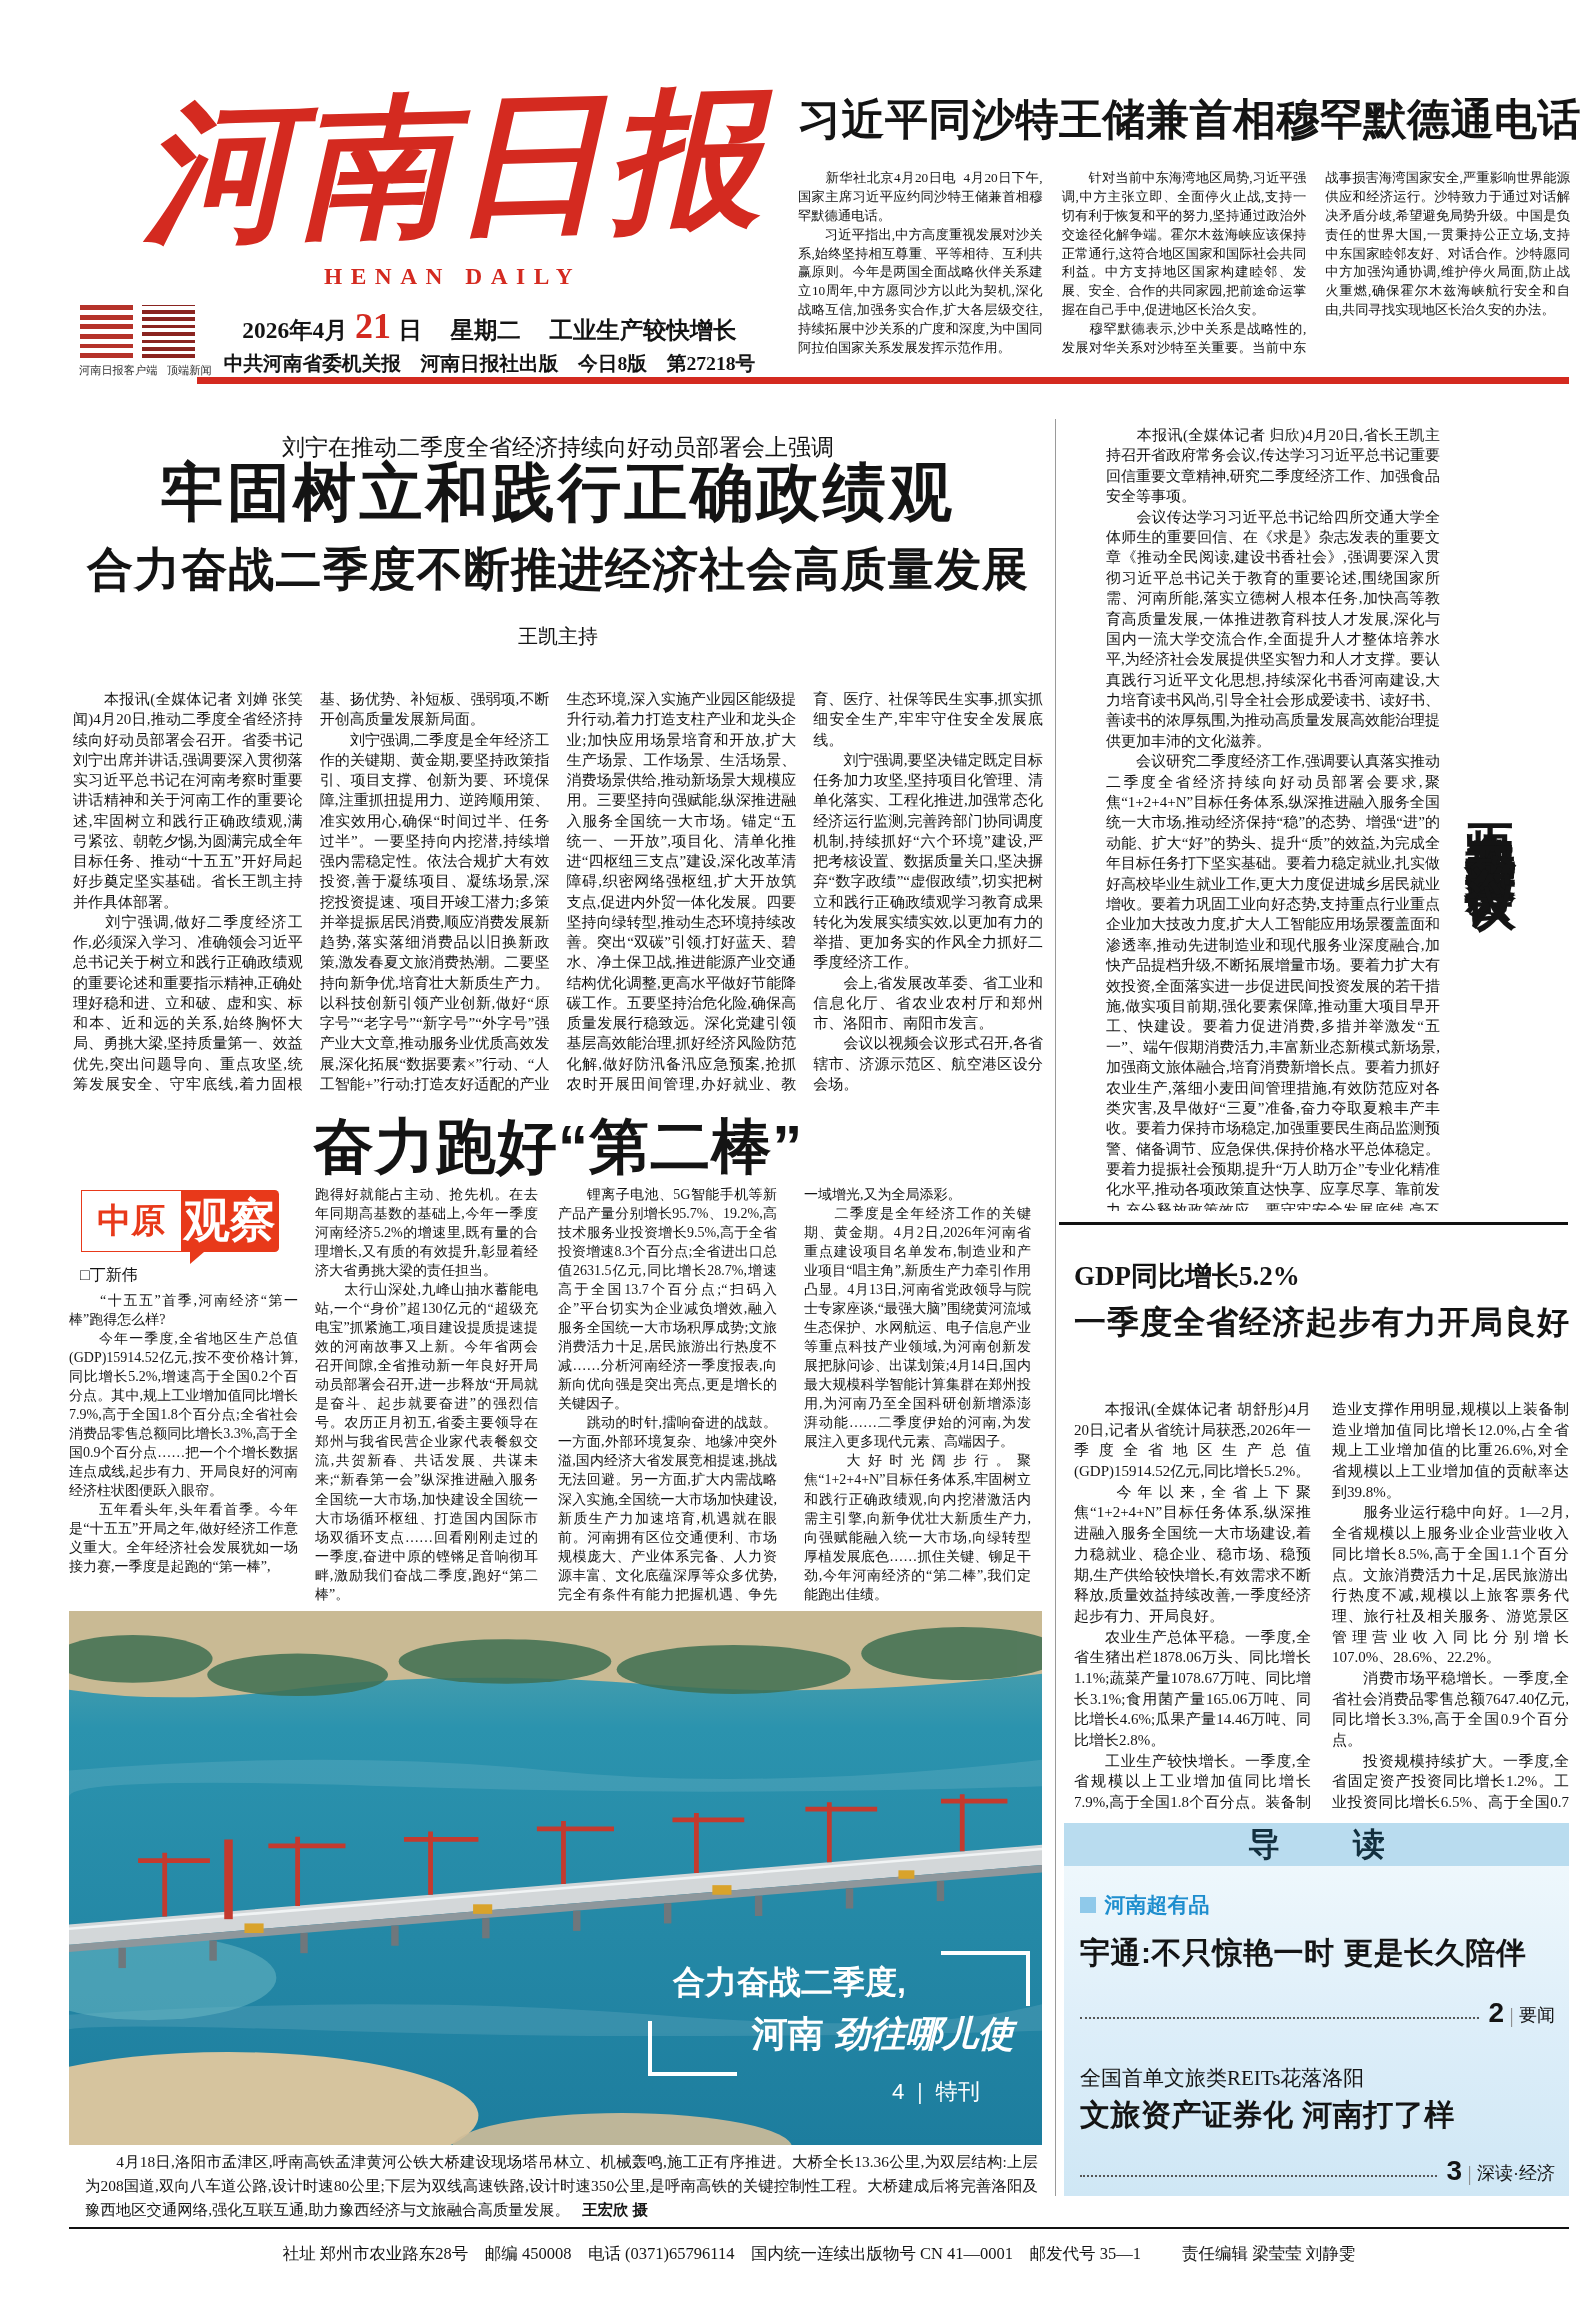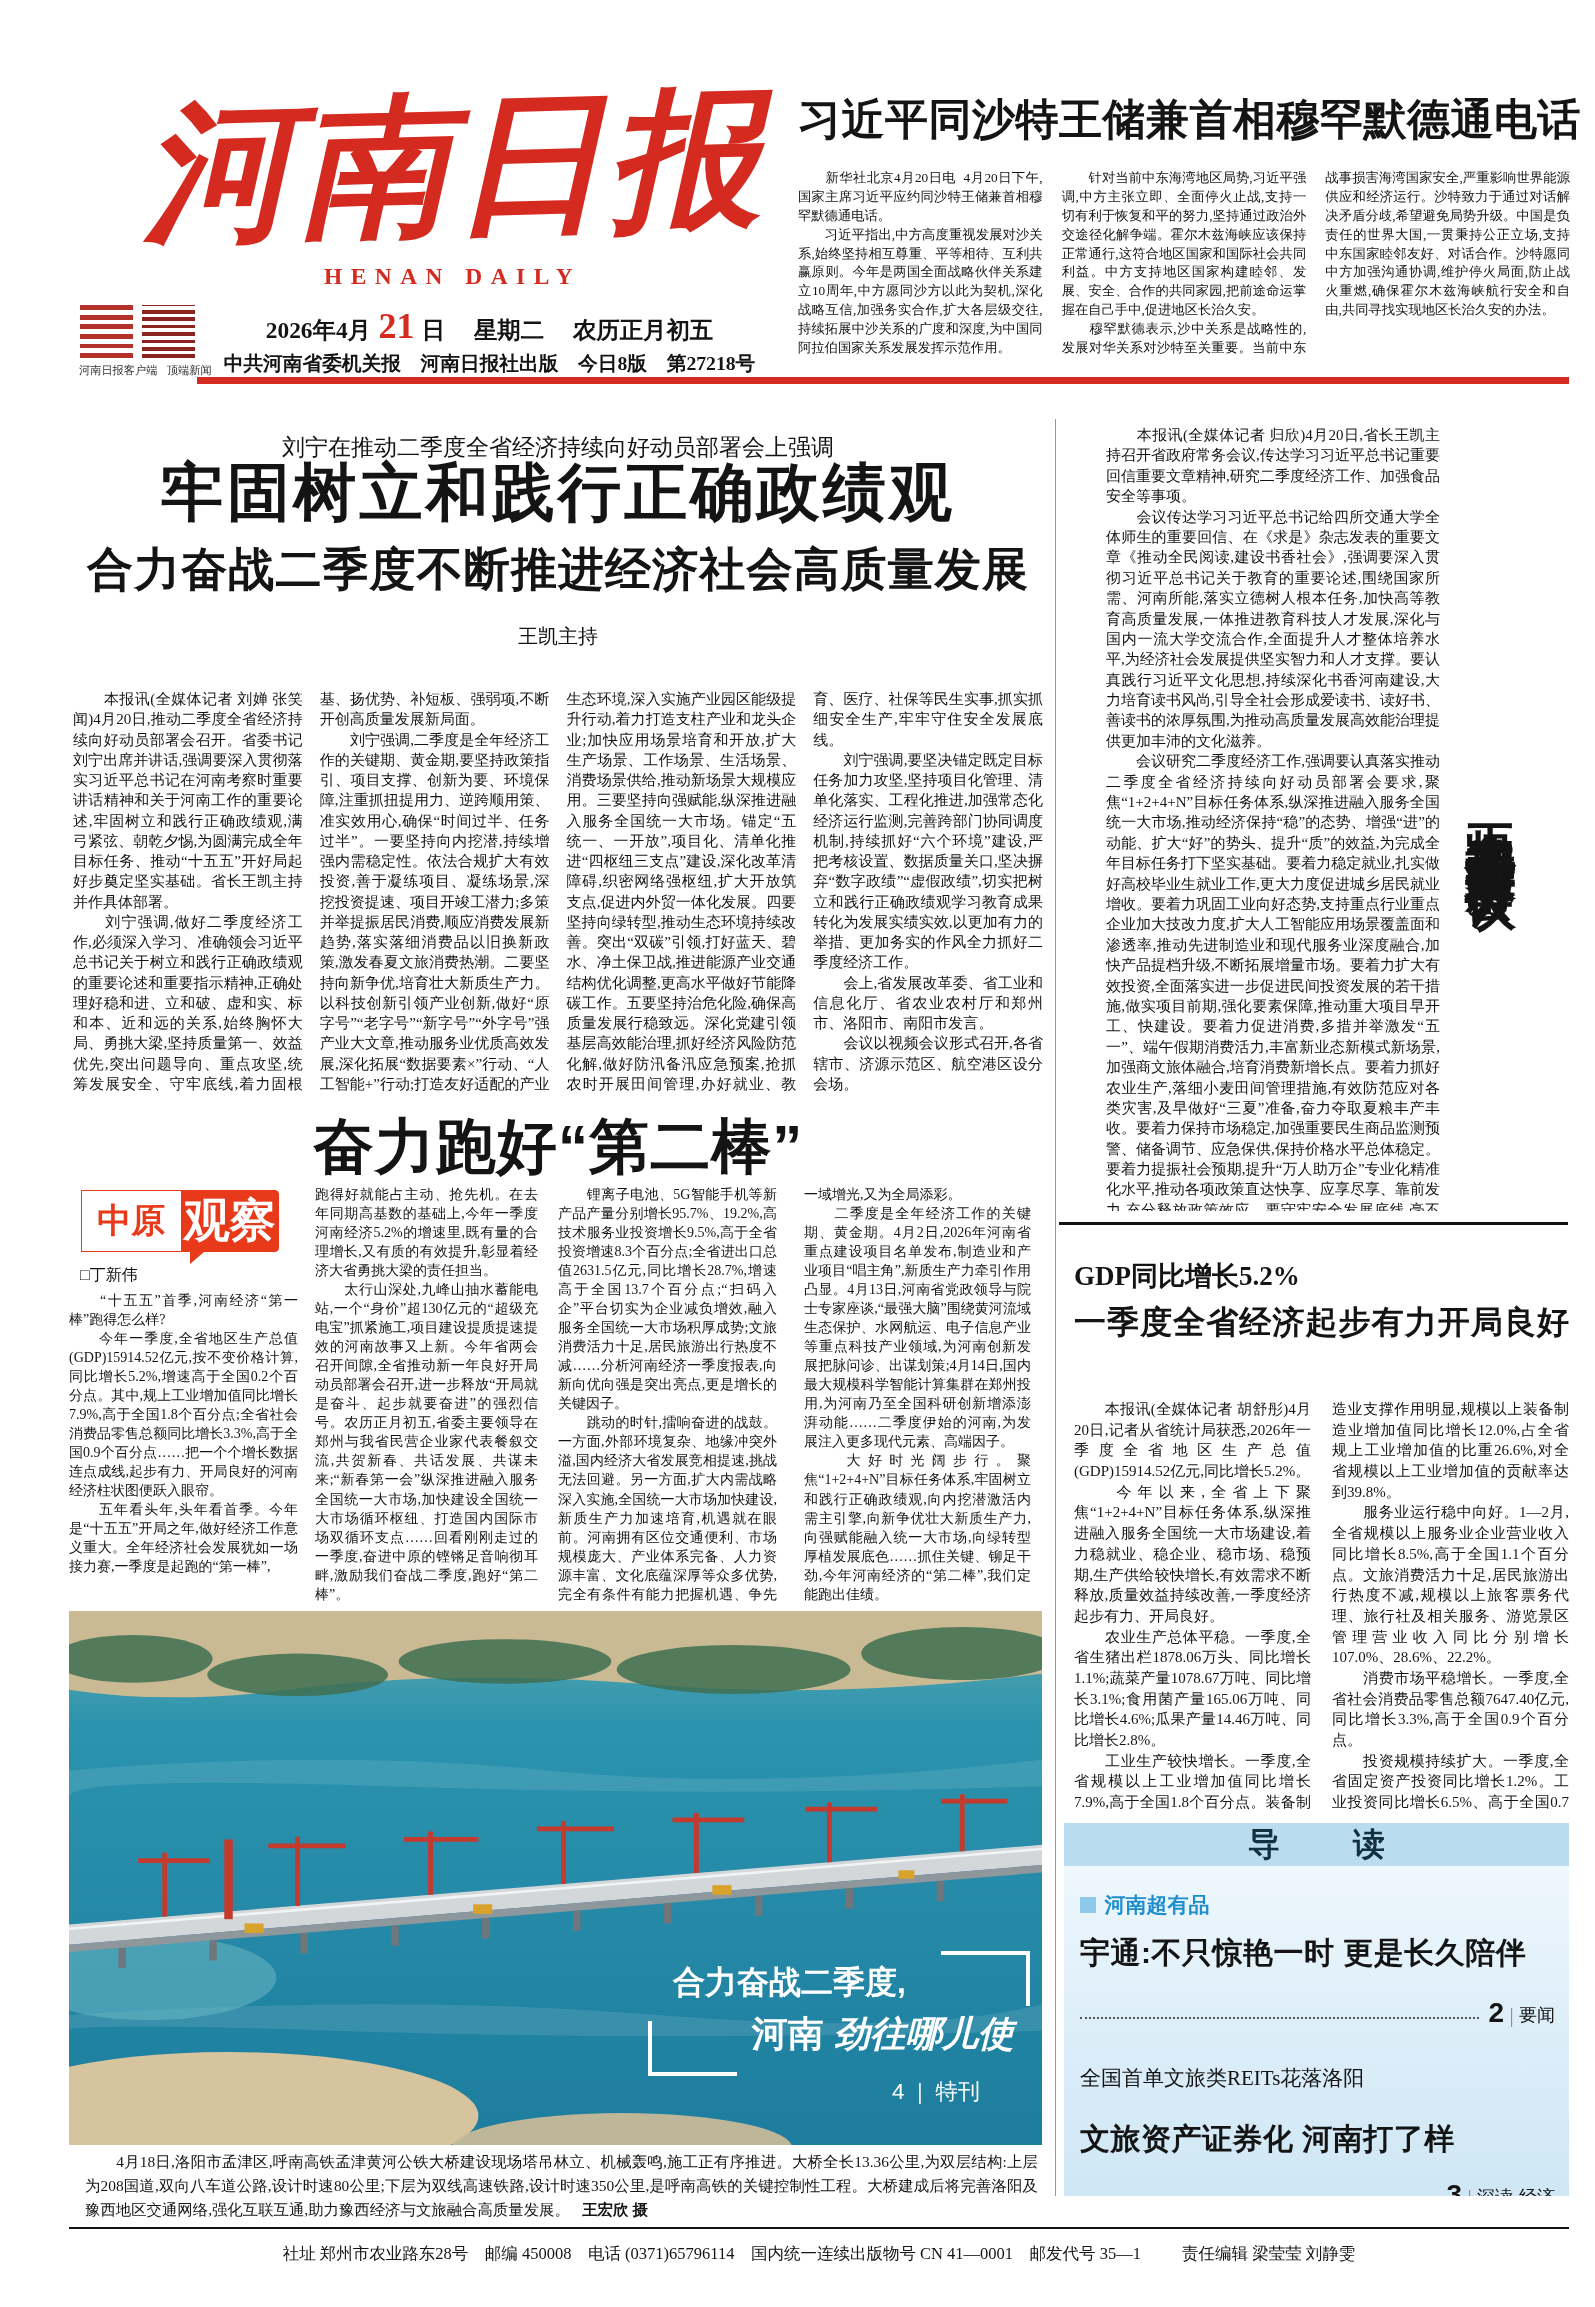--- a/index.html
+++ b/index.html
@@ -142,21 +142,21 @@
     </div>
   </div>
 
   <div class="abs dateline1 sans">
     <span>2026年4月</span>
     <span class="date-day">21</span>
     <span>日</span>
     <span style="width:14px"></span>
     <span>星期二</span>
     <span style="width:14px"></span>
-    <span>农历正月初五</span>
+    <span>工业生产较快增长</span>
   </div>
   <div class="abs dateline2 sans">中共河南省委机关报　河南日报社出版　今日8版　第27218号</div>
   <div class="abs red-rule"></div>
 
   <div class="abs xi-title">习近平同沙特王储兼首相穆罕默德通电话</div>
   <div class="abs xi-body just pre clip">　　新华社北京4月20日电  4月20日下午,国家主席习近平应约同沙特王储兼首相穆罕默德通电话。
 　　习近平指出,中方高度重视发展对沙关系,始终坚持相互尊重、平等相待、互利共赢原则。今年是两国全面战略伙伴关系建立10周年,中方愿同沙方以此为契机,深化战略互信,加强务实合作,扩大各层级交往,持续拓展中沙关系的广度和深度,为中国同阿拉伯国家关系发展发挥示范作用。
 　　针对当前中东海湾地区局势,习近平强调,中方主张立即、全面停火止战,支持一切有利于恢复和平的努力,坚持通过政治外交途径化解争端。霍尔木兹海峡应该保持正常通行,这符合地区国家和国际社会共同利益。中方支持地区国家构建睦邻、发展、安全、合作的共同家园,把前途命运掌握在自己手中,促进地区长治久安。
 　　穆罕默德表示,沙中关系是战略性的,发展对华关系对沙特至关重要。当前中东战事损害海湾国家安全,严重影响世界能源供应和经济运行。沙特致力于通过对话解决矛盾分歧,希望避免局势升级。中国是负责任的世界大国,一贯秉持公正立场,支持中东国家睦邻友好、对话合作。沙特愿同中方加强沟通协调,维护停火局面,防止战火重燃,确保霍尔木兹海峡航行安全和自由,共同寻找实现地区长治久安的办法。</div>
 
@@ -301,21 +301,21 @@
       </div>
       <div class="g-title">宇通:不只惊艳一时 更是长久陪伴</div>
       <div class="g-ref">
         <span class="g-leader"></span>
         <span class="g-num">2</span>
         <span class="g-sep">|</span>
         <span class="g-sec">要闻</span>
       </div>
 
       <div class="g-kicker">全国首单文旅类REITs花落洛阳</div>
-      <div class="g-title" style="margin-top:27px">文旅资产证券化 河南打了样</div>
+      <div class="g-title" style="margin-top:3px">文旅资产证券化 河南打了样</div>
       <div class="g-ref" style="margin-top:21px">
         <span class="g-leader"></span>
         <span class="g-num">3</span>
         <span class="g-sep">|</span>
         <span class="g-sec">深读·经济</span>
       </div>
 
     </div>
   </div>
 

